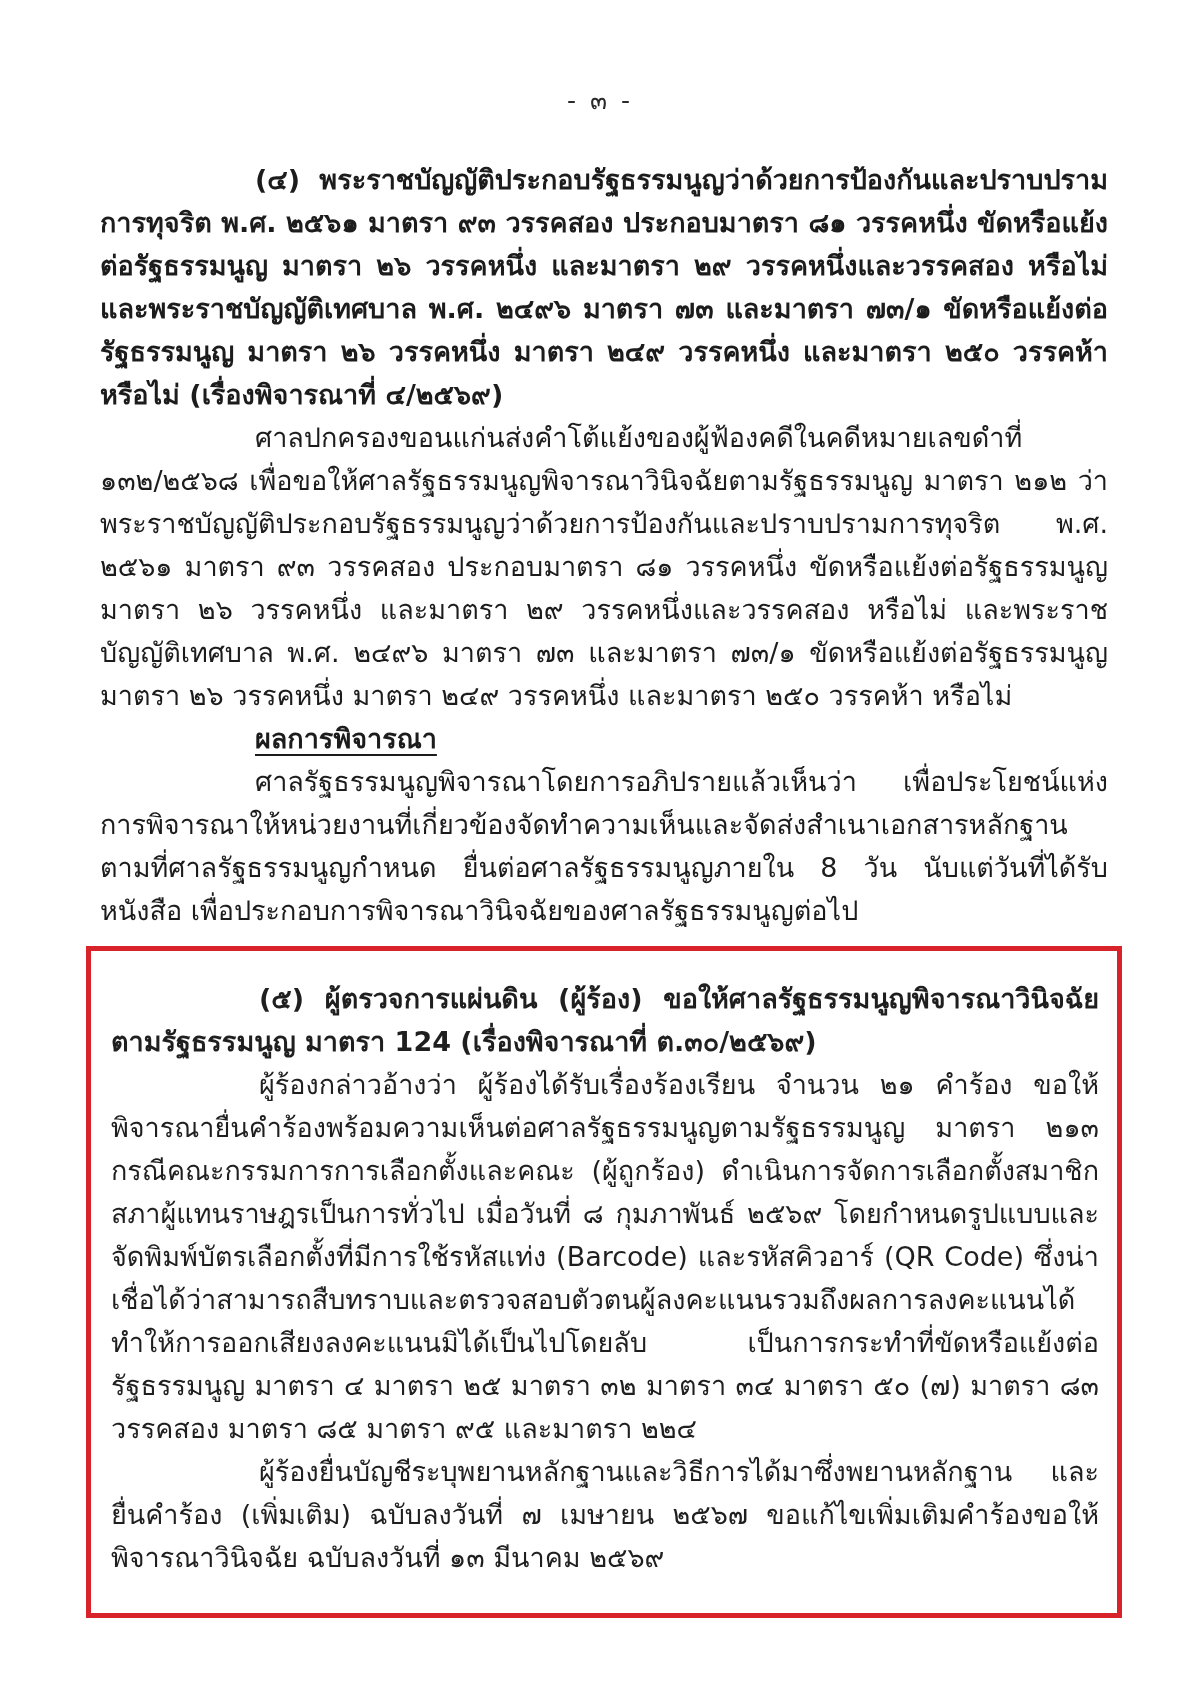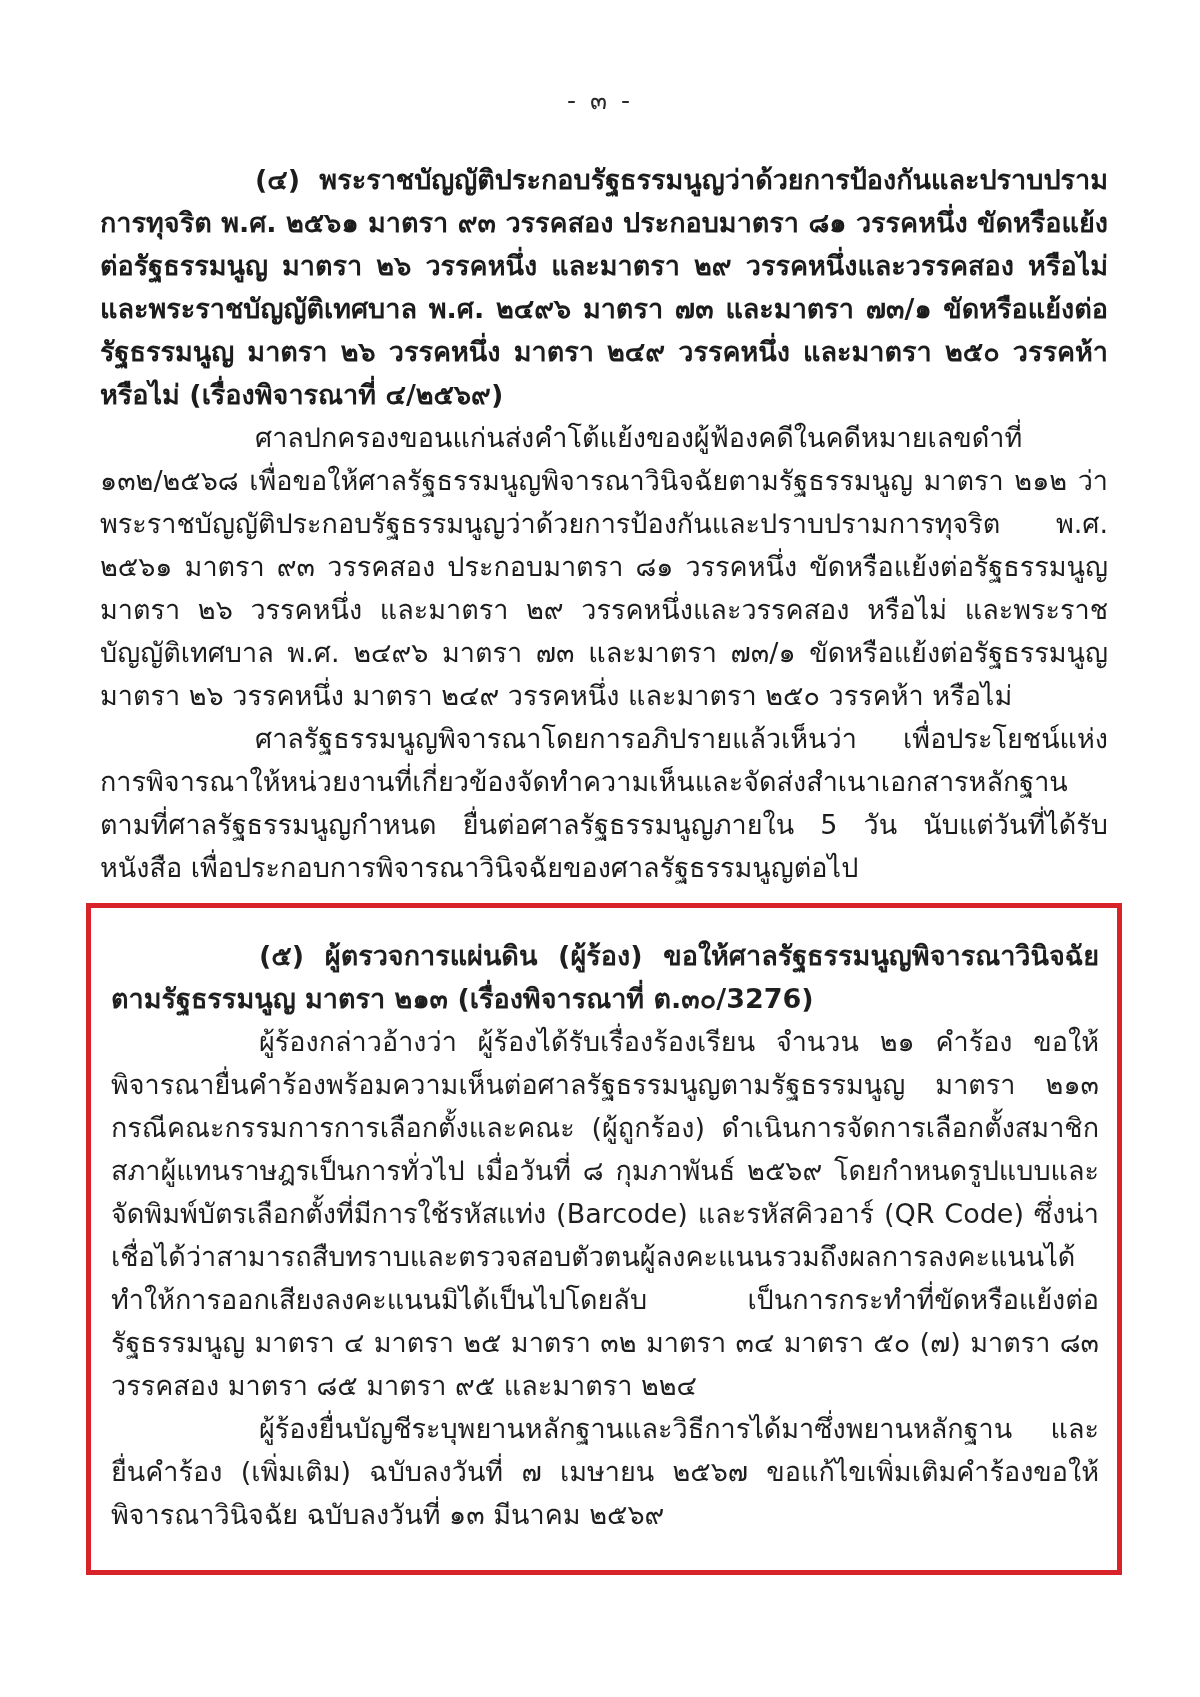--- a/index.html
+++ b/index.html
@@ -60,26 +60,27 @@
 <div class="page">
 
   <div class="page-number">- ๓ -</div>
 
   <div class="content">
 
     <p class="para bold indent">(๔) พระราชบัญญัติประกอบรัฐธรรมนูญว่าด้วยการป้องกันและปราบปรามการทุจริต พ.ศ. ๒๕๖๑ มาตรา ๙๓ วรรคสอง ประกอบมาตรา ๘๑ วรรคหนึ่ง ขัดหรือแย้งต่อรัฐธรรมนูญ มาตรา ๒๖ วรรคหนึ่ง และมาตรา ๒๙ วรรคหนึ่งและวรรคสอง หรือไม่ และพระราชบัญญัติเทศบาล พ.ศ. ๒๔๙๖ มาตรา ๗๓ และมาตรา ๗๓/๑ ขัดหรือแย้งต่อรัฐธรรมนูญ มาตรา ๒๖ วรรคหนึ่ง มาตรา ๒๔๙ วรรคหนึ่ง และมาตรา ๒๕๐ วรรคห้า หรือไม่ (เรื่องพิจารณาที่ ๔/๒๕๖๙)</p>
 
     <p class="para indent">ศาลปกครองขอนแก่นส่งคำโต้แย้งของผู้ฟ้องคดีในคดีหมายเลขดำที่ ๑๓๒/๒๕๖๘ เพื่อขอให้ศาลรัฐธรรมนูญพิจารณาวินิจฉัยตามรัฐธรรมนูญ มาตรา ๒๑๒ ว่า พระราชบัญญัติประกอบรัฐธรรมนูญว่าด้วยการป้องกันและปราบปรามการทุจริต พ.ศ. ๒๕๖๑ มาตรา ๙๓ วรรคสอง ประกอบมาตรา ๘๑ วรรคหนึ่ง ขัดหรือแย้งต่อรัฐธรรมนูญ มาตรา ๒๖ วรรคหนึ่ง และมาตรา ๒๙ วรรคหนึ่งและวรรคสอง หรือไม่ และพระราชบัญญัติเทศบาล พ.ศ. ๒๔๙๖ มาตรา ๗๓ และมาตรา ๗๓/๑ ขัดหรือแย้งต่อรัฐธรรมนูญ มาตรา ๒๖ วรรคหนึ่ง มาตรา ๒๔๙ วรรคหนึ่ง และมาตรา ๒๕๐ วรรคห้า หรือไม่</p>
 
+    <p class="para indent"><span class="bold underline">ผลการพิจารณา</span></p>
 
-    <p class="para indent">ศาลรัฐธรรมนูญพิจารณาโดยการอภิปรายแล้วเห็นว่า เพื่อประโยชน์แห่งการพิจารณาให้หน่วยงานที่เกี่ยวข้องจัดทำความเห็นและจัดส่งสำเนาเอกสารหลักฐานตามที่ศาลรัฐธรรมนูญกำหนด ยื่นต่อศาลรัฐธรรมนูญภายใน 5 วัน นับแต่วันที่ได้รับหนังสือ เพื่อประกอบการพิจารณาวินิจฉัยของศาลรัฐธรรมนูญต่อไป</p>
+    <p class="para indent">ศาลรัฐธรรมนูญพิจารณาโดยการอภิปรายแล้วเห็นว่า เพื่อประโยชน์แห่งการพิจารณาให้หน่วยงานที่เกี่ยวข้องจัดทำความเห็นและจัดส่งสำเนาเอกสารหลักฐานตามที่ศาลรัฐธรรมนูญกำหนด ยื่นต่อศาลรัฐธรรมนูญภายใน 8 วัน นับแต่วันที่ได้รับหนังสือ เพื่อประกอบการพิจารณาวินิจฉัยของศาลรัฐธรรมนูญต่อไป</p>
 
     <div class="highlight-box">
 
-      <p class="para bold indent2">(๕) ผู้ตรวจการแผ่นดิน (ผู้ร้อง) ขอให้ศาลรัฐธรรมนูญพิจารณาวินิจฉัยตามรัฐธรรมนูญ มาตรา ๒๑๓ (เรื่องพิจารณาที่ ต.๓๐/3276)</p>
+      <p class="para bold indent2">(๕) ผู้ตรวจการแผ่นดิน (ผู้ร้อง) ขอให้ศาลรัฐธรรมนูญพิจารณาวินิจฉัยตามรัฐธรรมนูญ มาตรา 124 (เรื่องพิจารณาที่ ต.๓๐/๒๕๖๙)</p>
 
       <p class="para indent2">ผู้ร้องกล่าวอ้างว่า ผู้ร้องได้รับเรื่องร้องเรียน จำนวน ๒๑ คำร้อง ขอให้พิจารณายื่นคำร้องพร้อมความเห็นต่อศาลรัฐธรรมนูญตามรัฐธรรมนูญ มาตรา ๒๑๓ กรณีคณะกรรมการการเลือกตั้งและคณะ (ผู้ถูกร้อง) ดำเนินการจัดการเลือกตั้งสมาชิกสภาผู้แทนราษฎรเป็นการทั่วไป เมื่อวันที่ ๘ กุมภาพันธ์ ๒๕๖๙ โดยกำหนดรูปแบบและจัดพิมพ์บัตรเลือกตั้งที่มีการใช้รหัสแท่ง (Barcode) และรหัสคิวอาร์ (QR Code) ซึ่งน่าเชื่อได้ว่าสามารถสืบทราบและตรวจสอบตัวตนผู้ลงคะแนนรวมถึงผลการลงคะแนนได้ ทำให้การออกเสียงลงคะแนนมิได้เป็นไปโดยลับ เป็นการกระทำที่ขัดหรือแย้งต่อรัฐธรรมนูญ มาตรา ๔ มาตรา ๒๕ มาตรา ๓๒ มาตรา ๓๔ มาตรา ๕๐ (๗) มาตรา ๘๓ วรรคสอง มาตรา ๘๕ มาตรา ๙๕ และมาตรา ๒๒๔</p>
 
 
       <p class="para indent2">ผู้ร้องยื่นบัญชีระบุพยานหลักฐานและวิธีการได้มาซึ่งพยานหลักฐาน และยื่นคำร้อง (เพิ่มเติม) ฉบับลงวันที่ ๗ เมษายน ๒๕๖๗ ขอแก้ไขเพิ่มเติมคำร้องขอให้พิจารณาวินิจฉัย ฉบับลงวันที่ ๑๓ มีนาคม ๒๕๖๙</p>
 
     </div>
 
   </div>
 

